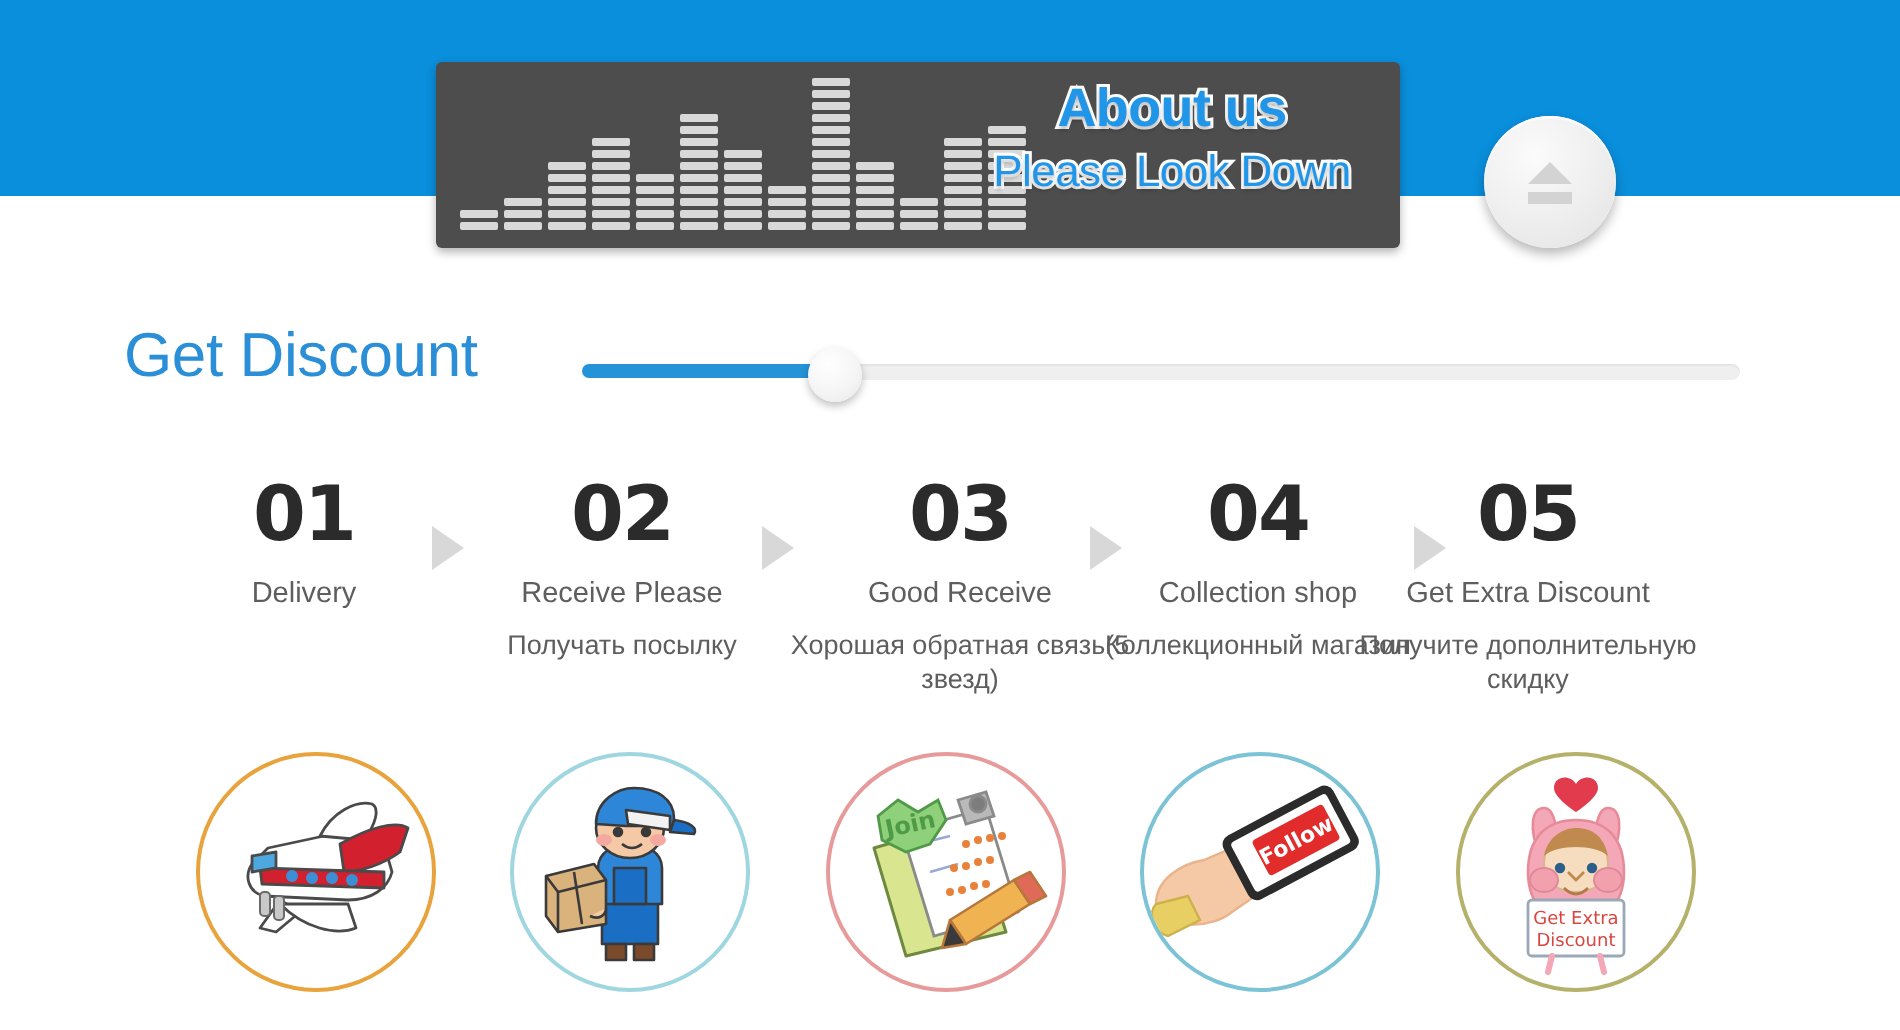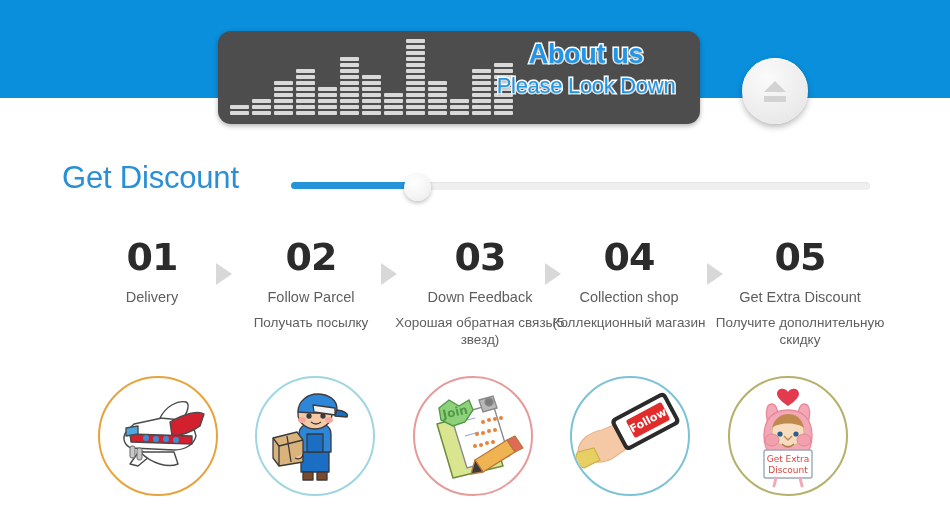--- a/index.html
+++ b/index.html
@@ -15,21 +15,21 @@
   
   .blue-band{
     position:absolute;left:0;top:0;width:950px;height:98px;
     background:#0a8fdc;
   }
 
   
   .eq-panel{
     position:absolute;left:218px;top:31px;width:482px;height:93px;
     background:#4d4d4d;
-    border-radius:13px;
+    border-radius:3px;
     box-shadow:0 2px 5px rgba(0,0,0,.30);
     overflow:hidden;
   }
   .eq-bars{
     position:absolute;left:12px;bottom:9px;
     display:flex;align-items:flex-end;gap:3px;height:76px;
   }
   .eq-col{
     width:19px;
     display:flex;flex-direction:column-reverse;gap:2px;
@@ -281,34 +281,34 @@
     <div class="gd-knob"></div>
   </div>
 
   <div class="steps" id="stepsRow">
       <div class="step" style="left: 64px;">
         <div class="step-num">01</div>
         <div class="step-en">Delivery</div>
       </div>
       <div class="step" style="left: 223px;">
         <div class="step-num">02</div>
-        <div class="step-en">Follow Parcel</div>
+        <div class="step-en">Receive Please</div>
         <div class="step-ru">Получать посылку</div>
       </div>
       <div class="step" style="left: 392px;">
         <div class="step-num">03</div>
-        <div class="step-en">Down Feedback</div>
+        <div class="step-en">Good Receive</div>
         <div class="step-ru">Хорошая обратная связь(5 звезд)</div>
       </div>
       <div class="step" style="left: 541px;">
         <div class="step-num">04</div>
         <div class="step-en">Collection shop</div>
         <div class="step-ru">Коллекционный магазин</div>
       </div>
-      <div class="step" style="left: 712px;">
+      <div class="step" style="left: 676px;">
         <div class="step-num">05</div>
         <div class="step-en">Get Extra Discount</div>
         <div class="step-ru">Получите дополнительную скидку</div>
       </div>
       <div class="arrow" style="left: 216px;"></div>
       <div class="arrow" style="left: 381px;"></div>
       <div class="arrow" style="left: 545px;"></div>
       <div class="arrow" style="left: 707px;"></div>
     </div>
 

